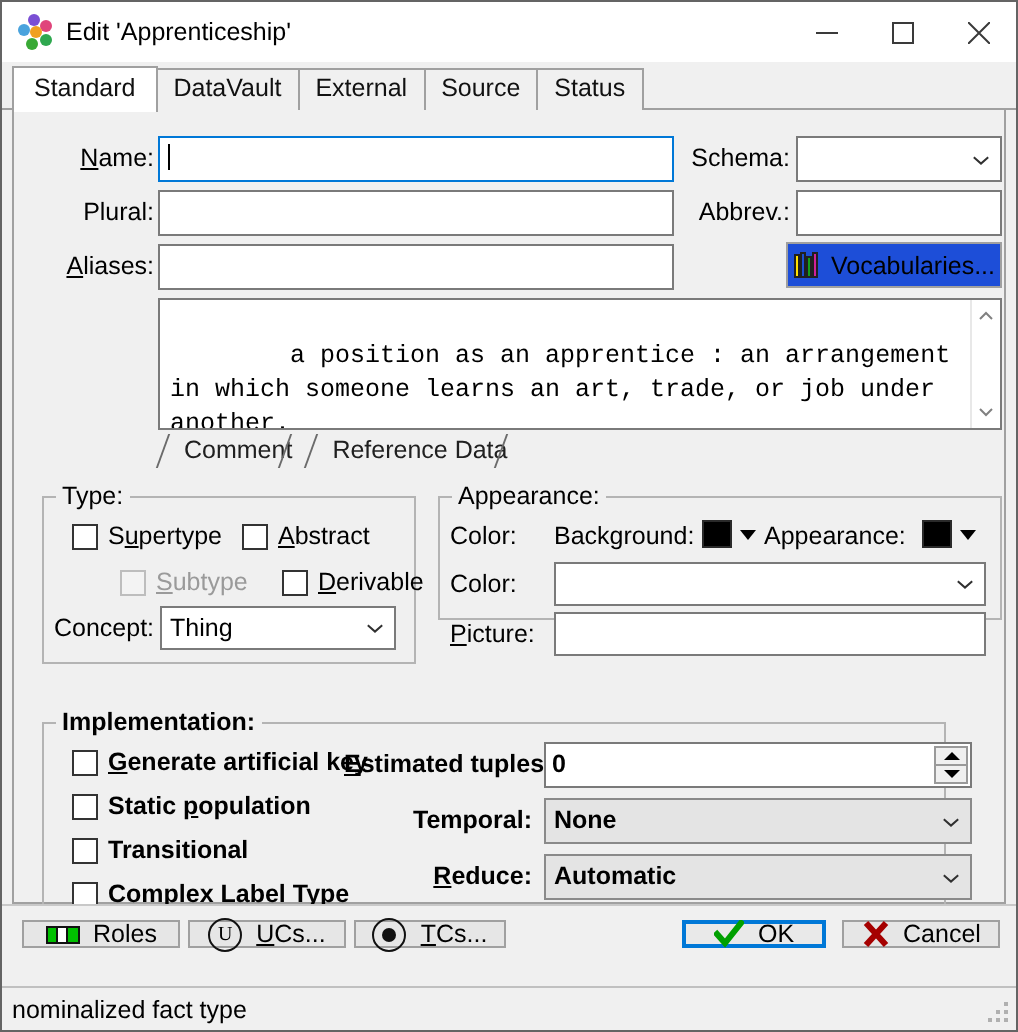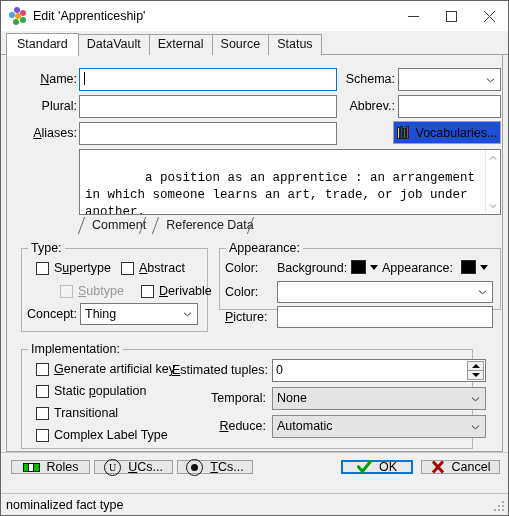--- a/index.html
+++ b/index.html
@@ -362,21 +362,21 @@
               <path d="M1 3.5 L5 7 L9 3.5" fill="none" stroke="#303030" stroke-width="1.1"></path>
             </svg>
         </div>
 
         <div class="lbl" style="left:5px;top:61px;"><u>P</u>icture:</div>
         <div class="txt" style="left:57px;top:57px;width:216px;height:22px;">
           <span></span>
         </div>
       </div>
 
-      <div class="group" style="left:14px;top:294px;width:452px;height:100px;">
+      <div class="group" style="left:14px;top:306px;width:452px;height:100px;font-weight:bold;">
         <div class="group-title">Implementation:</div>
 
         <div class="cb" style="left:14px;top:12px;">
           <span class="box"></span>
           <span><u>G</u>enerate artificial key</span>
         </div>
         <div class="cb" style="left:14px;top:34px;">
           <span class="box"></span>
           <span>Static <u>p</u>opulation</span>
         </div>

